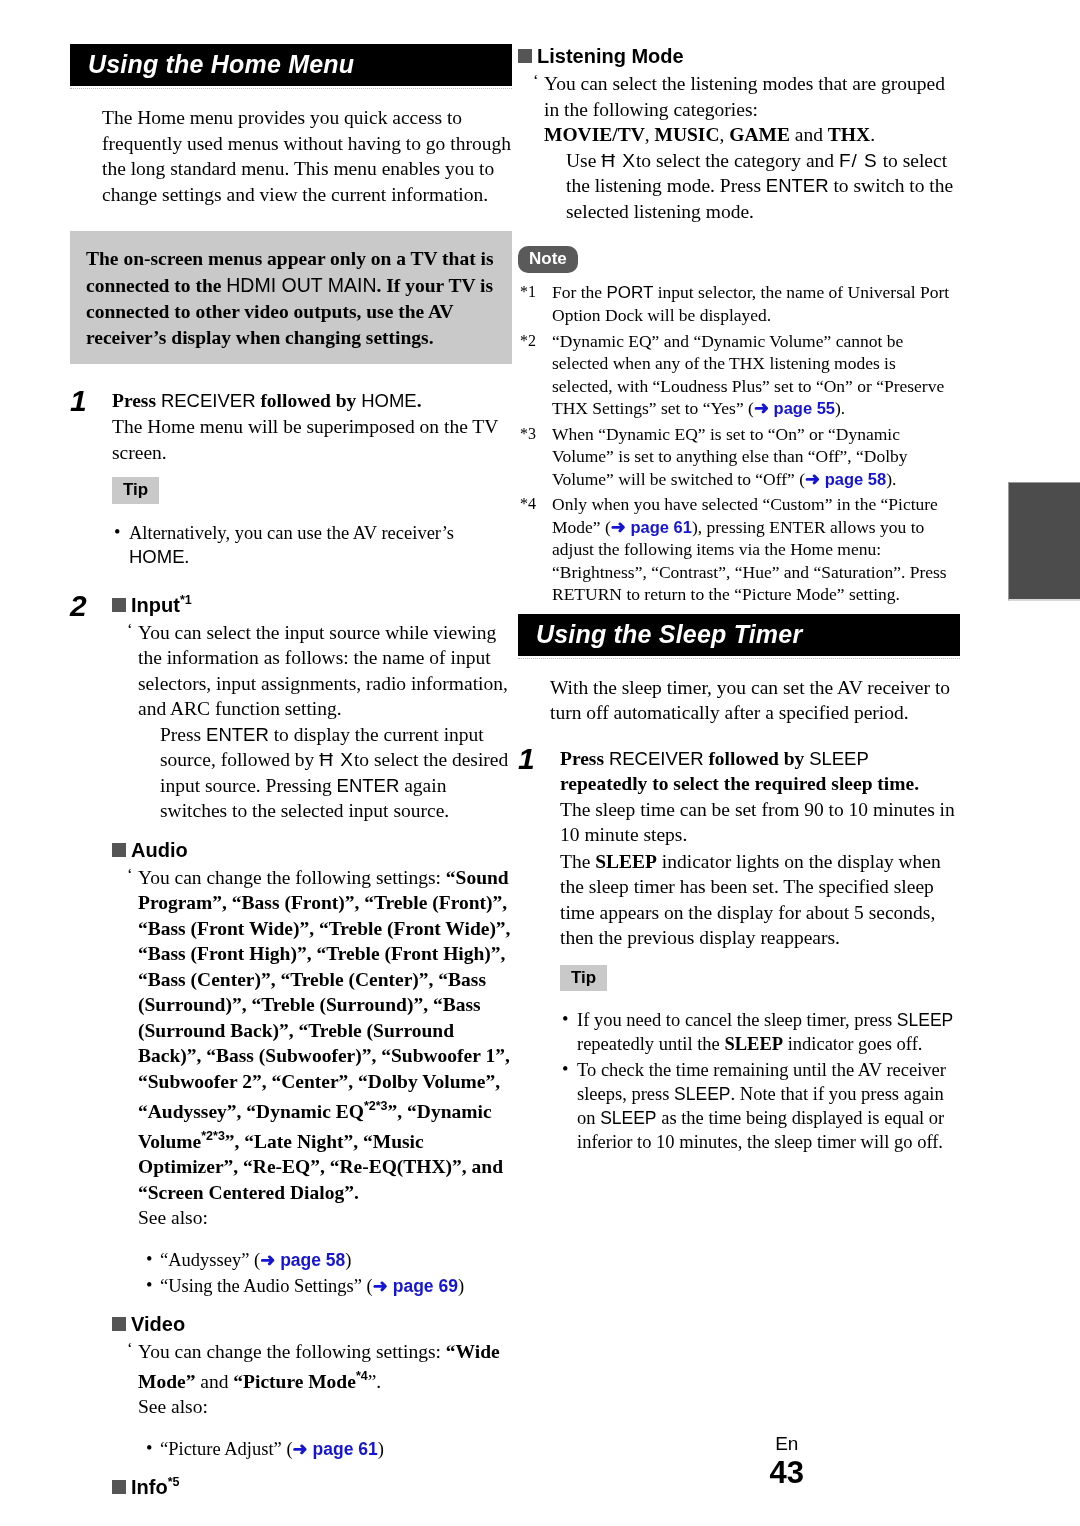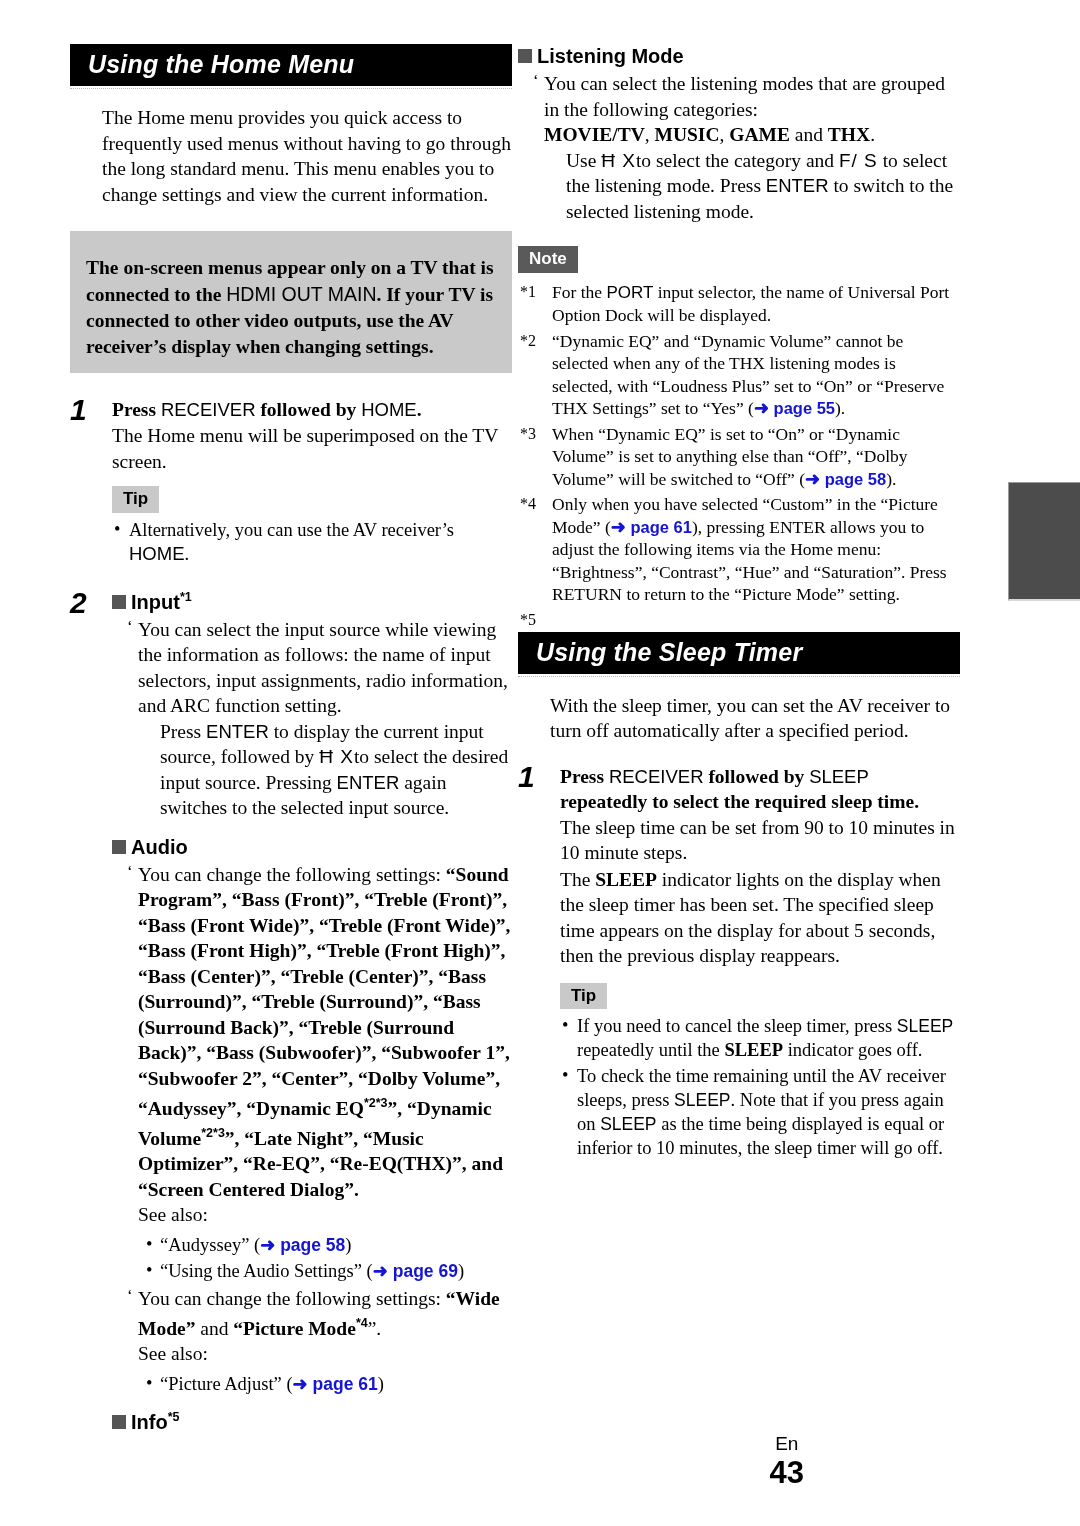--- a/index.html
+++ b/index.html
@@ -71,21 +71,21 @@
   .glyph {
     font-family: "Liberation Sans", sans-serif;
     font-weight: normal;
     font-size: 19px;
     letter-spacing: 1px;
   }
 
   
   .callout {
     background: #c9c9c9;
-    padding: 24px 14px 13px 16px;
+    padding: 15px 14px 13px 16px;
     font-family: "Liberation Serif", serif;
     font-weight: bold;
     font-size: 19.5px;
     line-height: 26px;
   }
 
   
   .step {
     position: relative;
     padding-left: 42px;
@@ -123,24 +123,25 @@
   }
   .note-chip {
     display: inline-block;
     background: #5a5a5a;
     color: #ffffff;
     font-family: "Liberation Sans", sans-serif;
     font-weight: bold;
     font-size: 17px;
     padding: 3px 11px 4px 11px;
     line-height: 1.15;
-  }
-
-  
-  .bullets { margin: 5px 0 0 0; }
+    border-radius: 10px;
+  }
+
+  
+  .bullets { margin: 17px 0 0 0; }
   .bullet {
     position: relative;
     padding-left: 17px;
     font-size: 18.5px;
     line-height: 24px;
     margin-top: 2px;
   }
   .bullet:before {
     content: "\2022";
     position: absolute;
@@ -316,20 +317,23 @@
         <div class="bullets">
           <div class="bullet bullet-in">
             <span>“Audyssey” (</span><span class="pref"><span class="arr">➜</span> <span>page 58</span></span><span>)</span>
           </div>
           <div class="bullet bullet-in">
             <span>“Using the Audio Settings” (</span><span class="pref"><span class="arr">➜</span> <span>page 69</span></span><span>)</span>
           </div>
         </div>
       </div>
 
+      <div class="sq-head">
+        <span class="sq"></span><span>Video</span>
+      </div>
       <div class="sub" style="margin-top:3px">
         <span class="sub-mark">‘</span><span>You can change the following settings: </span><b>“Wide Mode”</b><span> and </span><b>“Picture Mode</b><b class="sup-ser">*4</b><span>”.</span>
       </div>
       <div style="margin-left:26px">
         <div class="para">See also:</div>
         <div class="bullets">
           <div class="bullet bullet-in">
             <span>“Picture Adjust” (</span><span class="pref"><span class="arr">➜</span> <span>page 61</span></span><span>)</span>
           </div>
         </div>
@@ -376,21 +380,21 @@
         <div class="note-item">
           <span class="note-mark">*4</span><span>Only when you have selected “Custom” in the “Picture Mode” (</span><span class="pref" style="font-size:16.5px"><span class="arr">➜</span> <span>page 61</span></span><span>), pressing ENTER allows you to adjust the following items via the Home menu: “Brightness”, “Contrast”, “Hue” and “Saturation”. Press RETURN to return to the “Picture Mode” setting.</span>
         </div>
 
         <div class="note-item">
           <span class="note-mark">*5</span>
         </div>
       </div>
     </div>
 
-    <div style="margin-top:26px">
+    <div style="margin-top:8px">
       <div class="banner">Using the Sleep Timer</div>
       <div class="banner-rule"></div>
     </div>
 
     <div class="para mt16">With the sleep timer, you can set the AV receiver to turn off automatically after a specified period.</div>
 
     <div class="step mt20">
       <div class="step-num">1</div>
       <div class="step-title">
         <span>Press </span><span class="key">RECEIVER</span><span> followed by </span><span class="key">SLEEP</span><span> repeatedly to select the required sleep time.</span>

